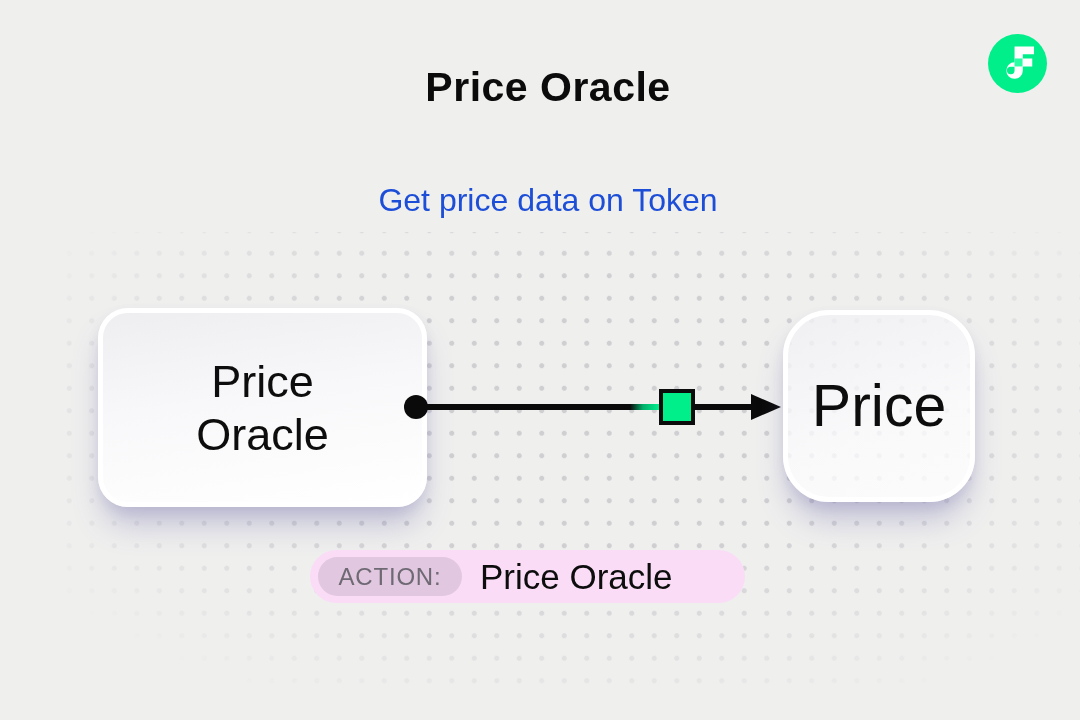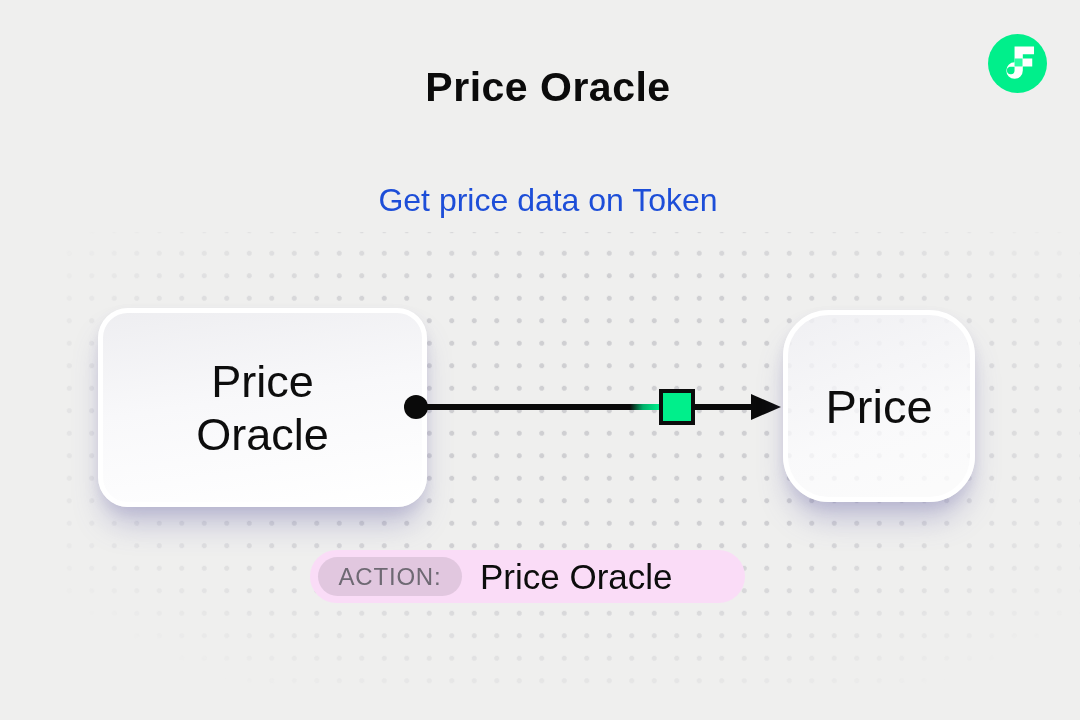--- a/index.html
+++ b/index.html
@@ -45,21 +45,21 @@
     left:98px; top:308px; width:319px; height:189px; border-radius:30px;
     background:linear-gradient(172deg,#eeeef1 0%,#f8f8fa 45%,#ffffff 100%);
   }
   .node-source .node-label{
     font-size:45px; line-height:53px; max-width:235px; display:inline-block;
   }
   .node-target{
     left:783px; top:310px; width:182px; height:182px; border-radius:46px;
     background:linear-gradient(160deg,rgba(240,240,244,0.82) 0%,rgba(253,253,255,0.74) 60%,rgba(255,255,255,0.78) 100%);
   }
-  .node-target .node-label{font-size:47px;}
+  .node-target .node-label{font-size:59px;}
 
   
   .edge-start-dot{
     position:absolute; left:404px; top:395px; width:24px; height:24px;
     border-radius:50%; background:#0a0a0a;
   }
   .edge-line{
     position:absolute; left:416px; top:404px; width:340px; height:6px; background:#0a0a0a;
   }
   .edge-green{

